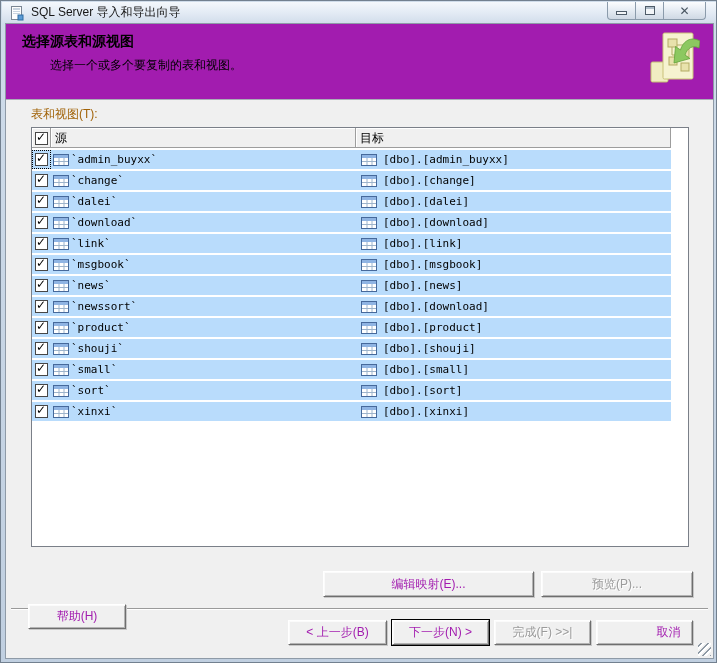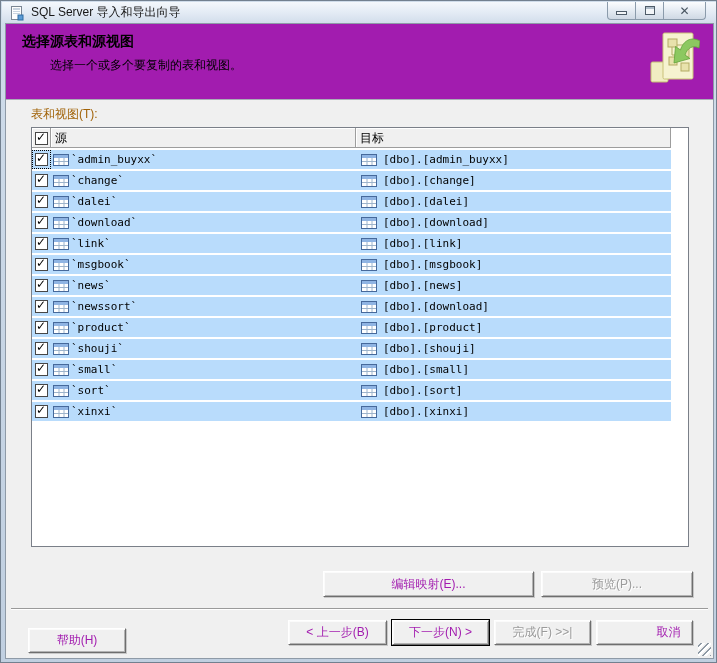--- a/index.html
+++ b/index.html
@@ -96,21 +96,21 @@
     cursor:default;
   }
   .btn:disabled { color:#9b9b9b; text-shadow:1px 1px 0 #ffffff; }
   .btn.default { box-shadow:inset 1px 1px 0 #fbfbfb, inset -1px -1px 0 #b3b3b3, 0 0 0 1px #000000; }
   .btn-edit    { left:317px; top:547px; width:211px; height:26px; }
   .btn-preview { left:535px; top:547px; width:152px; height:26px; }
   .hsep {
     position:absolute; left:5px; top:584px; width:697px; height:2px;
     border-top:1px solid #9a9a9a; border-bottom:1px solid #ffffff;
   }
-  .btn-help   { left:22px;  top:604px; width:98px; height:25px; }
+  .btn-help   { left:22px;  top:580px; width:98px; height:25px; }
   .btn-back   { left:282px; top:596px; width:99px; height:25px; }
   .btn-next   { left:386px; top:596px; width:97px; height:25px; }
   .btn-finish { left:488px; top:596px; width:97px; height:25px; }
   .btn-cancel { left:590px; top:596px; width:97px; height:25px;padding-left:48px; }
   .resize-grip {
     position:absolute; right:2px; bottom:2px; width:13px; height:13px;
     background:repeating-linear-gradient(135deg,
       transparent 0 2px, #8f9aa5 2px 3px, #ffffff 3px 5px);
   }
 </style>

